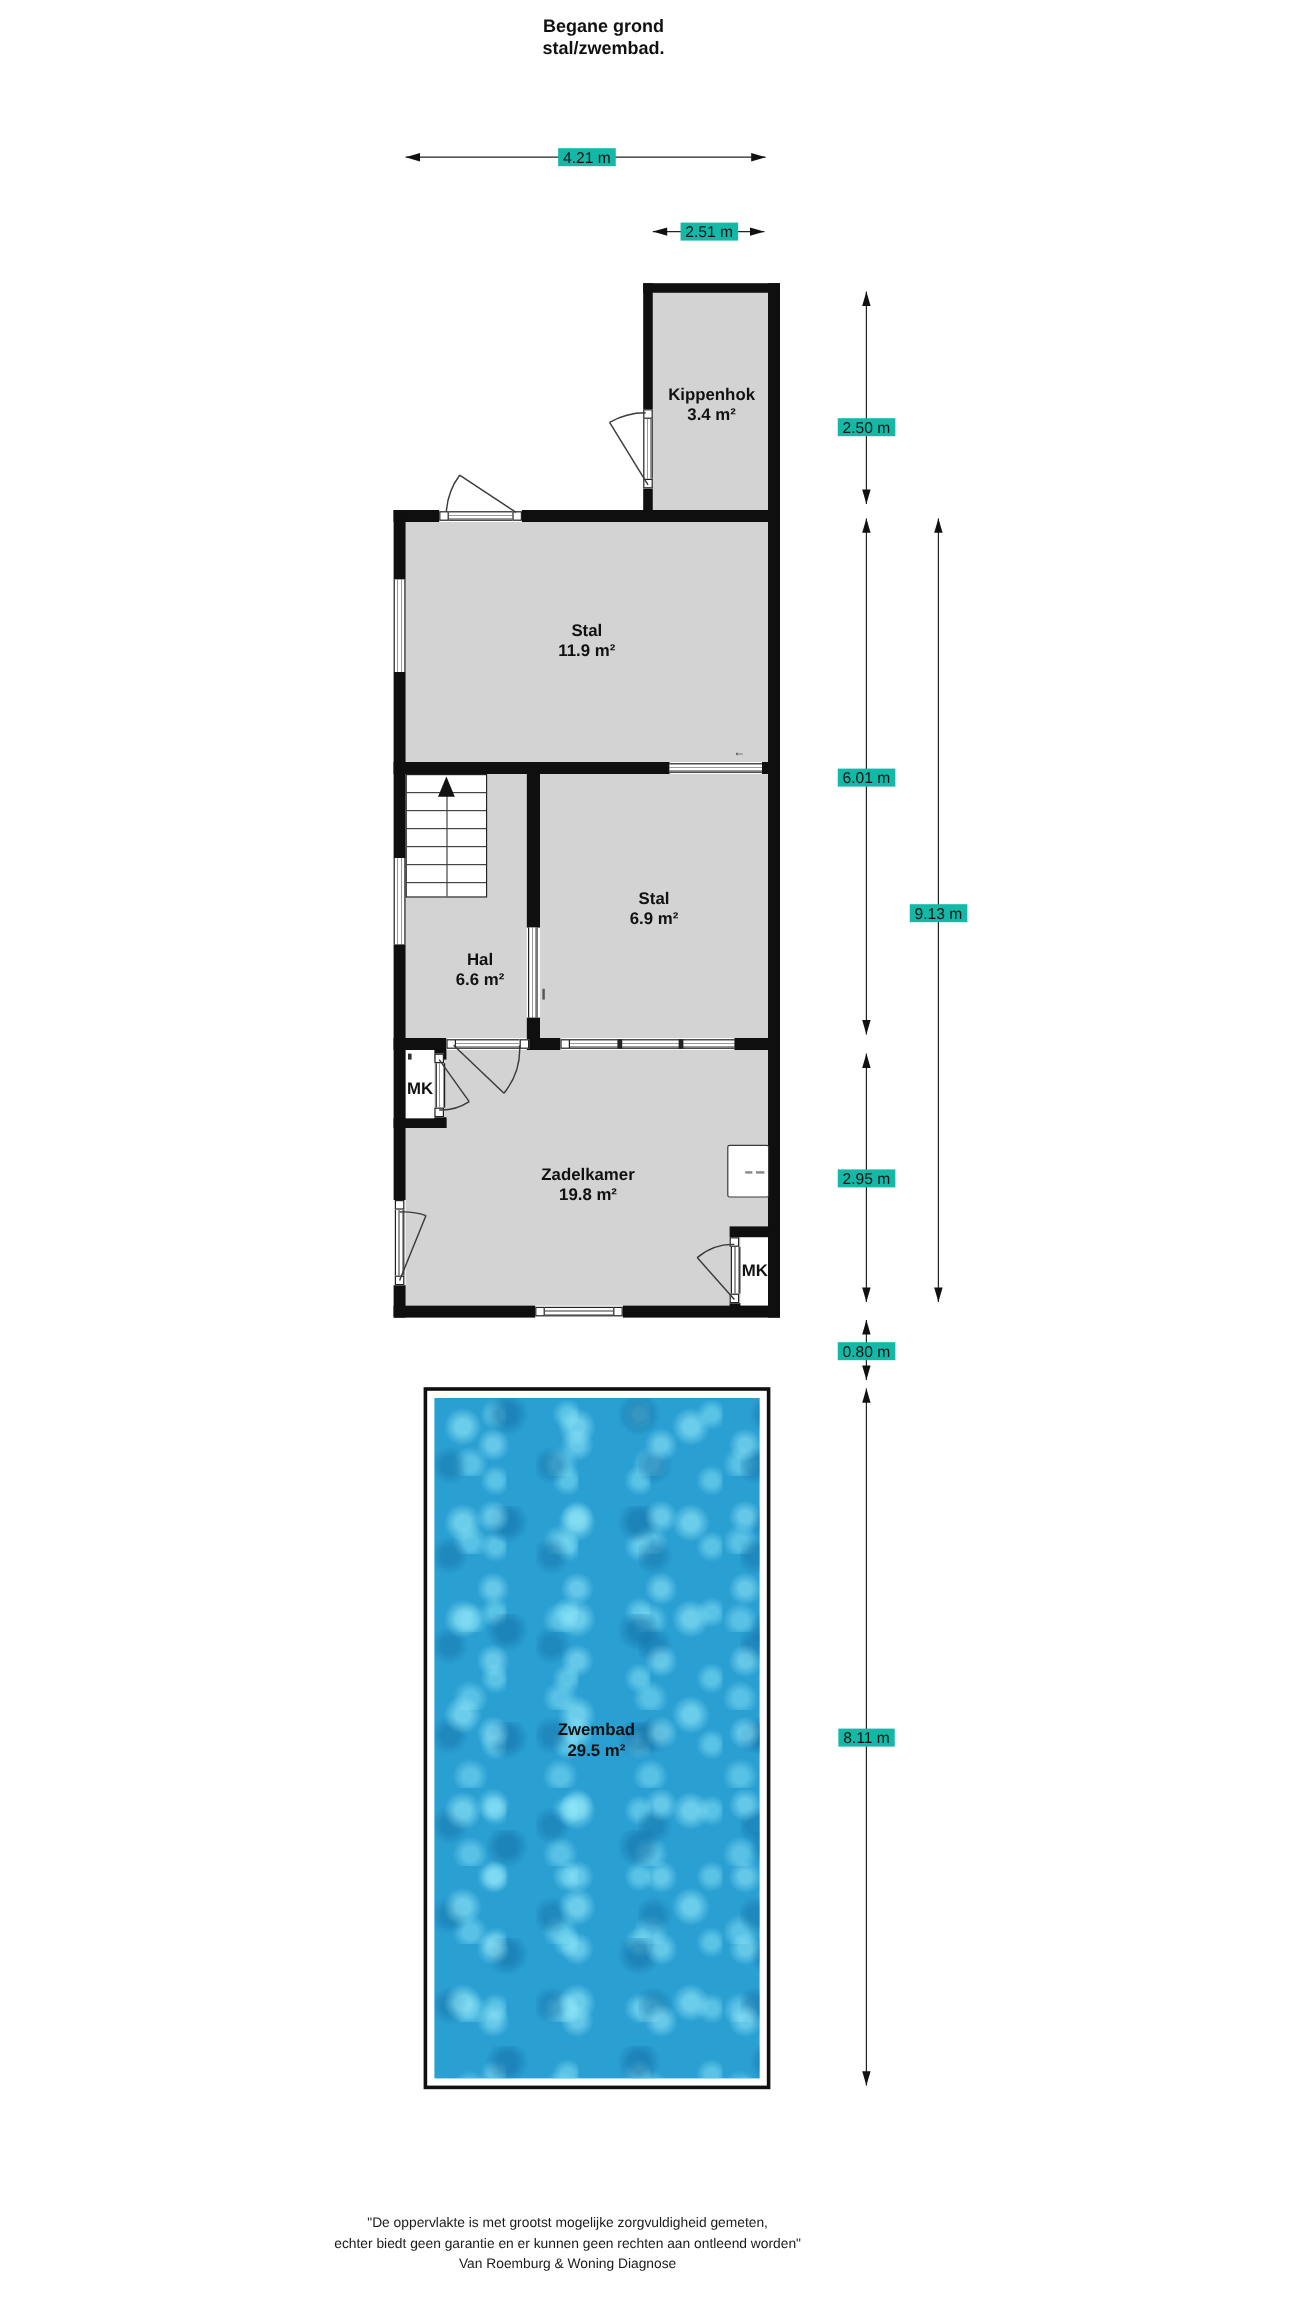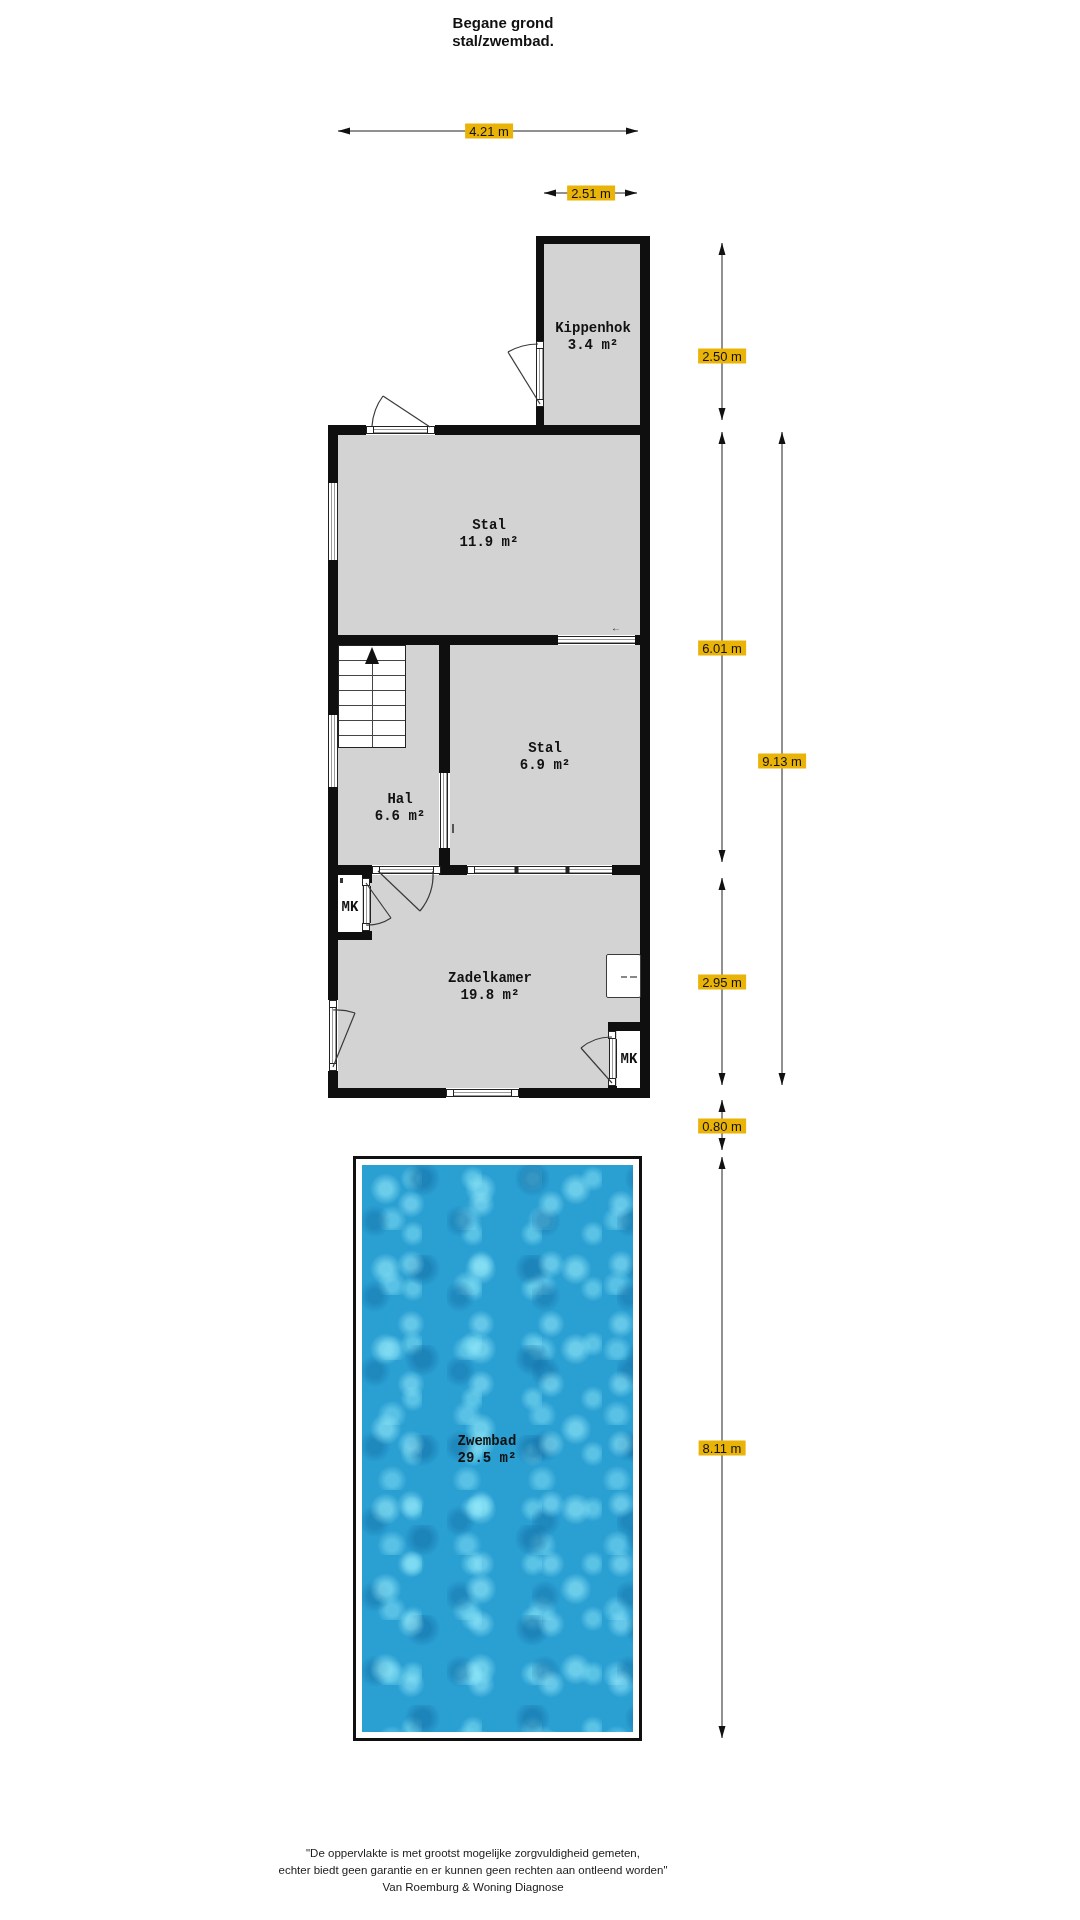--- a/index.html
+++ b/index.html
@@ -8,23 +8,23 @@
   .fill{position:absolute;background:#d3d3d3;}
   .white-fill{position:absolute;background:#ffffff;}
   .wall{position:absolute;background:#0f0f0f;}
   
   .strip-h{position:absolute;box-sizing:border-box;border-top:1px solid #222;border-bottom:1px solid #222;
            background:repeating-linear-gradient(to bottom,#ffffff 0 2px,#9a9a9a 2px 3px);}
   .strip-v{position:absolute;box-sizing:border-box;border-left:1px solid #222;border-right:1px solid #222;
            background:repeating-linear-gradient(to right,#ffffff 0 2px,#9a9a9a 2px 3px);}
   .jamb{position:absolute;width:8px;height:8px;background:#fff;border:1px solid #222;box-sizing:border-box;}
   .rlabel{position:absolute;transform:translate(-50%,-50%);text-align:center;font-size:14px;
-          font-weight:bold;line-height:17px;white-space:nowrap;color:#111;font-family:Liberation Mono, monospace;}
+          font-weight:bold;line-height:17px;white-space:nowrap;color:#111;}
   .dlabel{position:absolute;transform:translate(-50%,-50%);font-size:13px;line-height:15px;
-          background:#eab308;padding:0 4px;white-space:nowrap;color:#111;}
+          background:#14b8a6;padding:0 4px;white-space:nowrap;color:#111;}
   .title{position:absolute;left:503px;top:14px;transform:translateX(-50%);text-align:center;
          font-size:15px;font-weight:bold;line-height:18px;white-space:nowrap;}
   .footer{position:absolute;left:473px;top:1845px;transform:translateX(-50%);text-align:center;
           font-size:11.5px;line-height:17px;white-space:nowrap;color:#1a1a1a;}
   .stairs{position:absolute;left:338px;top:645px;width:68px;height:103px;background:#fff;
           border:1.5px solid #222;box-sizing:border-box;}
   .tread{position:absolute;left:0;width:100%;height:1px;background:#444;}
   .stair-mid{position:absolute;left:33px;top:17px;width:1px;bottom:0;background:#444;}
   .stair-arrow{position:absolute;left:26px;top:1px;width:0;height:0;
                border-left:7px solid transparent;border-right:7px solid transparent;
@@ -224,21 +224,21 @@
   <div class="dlabel" style="left:722px;top:332px;margin-top:24px;">2.50 m</div>
   <div class="dlabel" style="left:722px;top:648px;">6.01 m</div>
   <div class="dlabel" style="left:782px;top:761px;">9.13 m</div>
   <div class="dlabel" style="left:722px;top:982px;">2.95 m</div>
   <div class="dlabel" style="left:722px;top:1126px;">0.80 m</div>
   <div class="dlabel" style="left:722px;top:1448px;">8.11 m</div>
 
   <div class="pool">
     <div class="water"></div>
   </div>
-  <div class="rlabel" style="left:487px;top:1450px;">
+  <div class="rlabel" style="left:497px;top:1450px;">
     <div>Zwembad</div>
     <div>29.5 m²</div>
   </div>
 
   <div class="footer">
     <div>"De oppervlakte is met grootst mogelijke zorgvuldigheid gemeten,</div>
     <div>echter biedt geen garantie en er kunnen geen rechten aan ontleend worden"</div>
     <div>Van Roemburg &amp; Woning Diagnose</div>
   </div>
 

